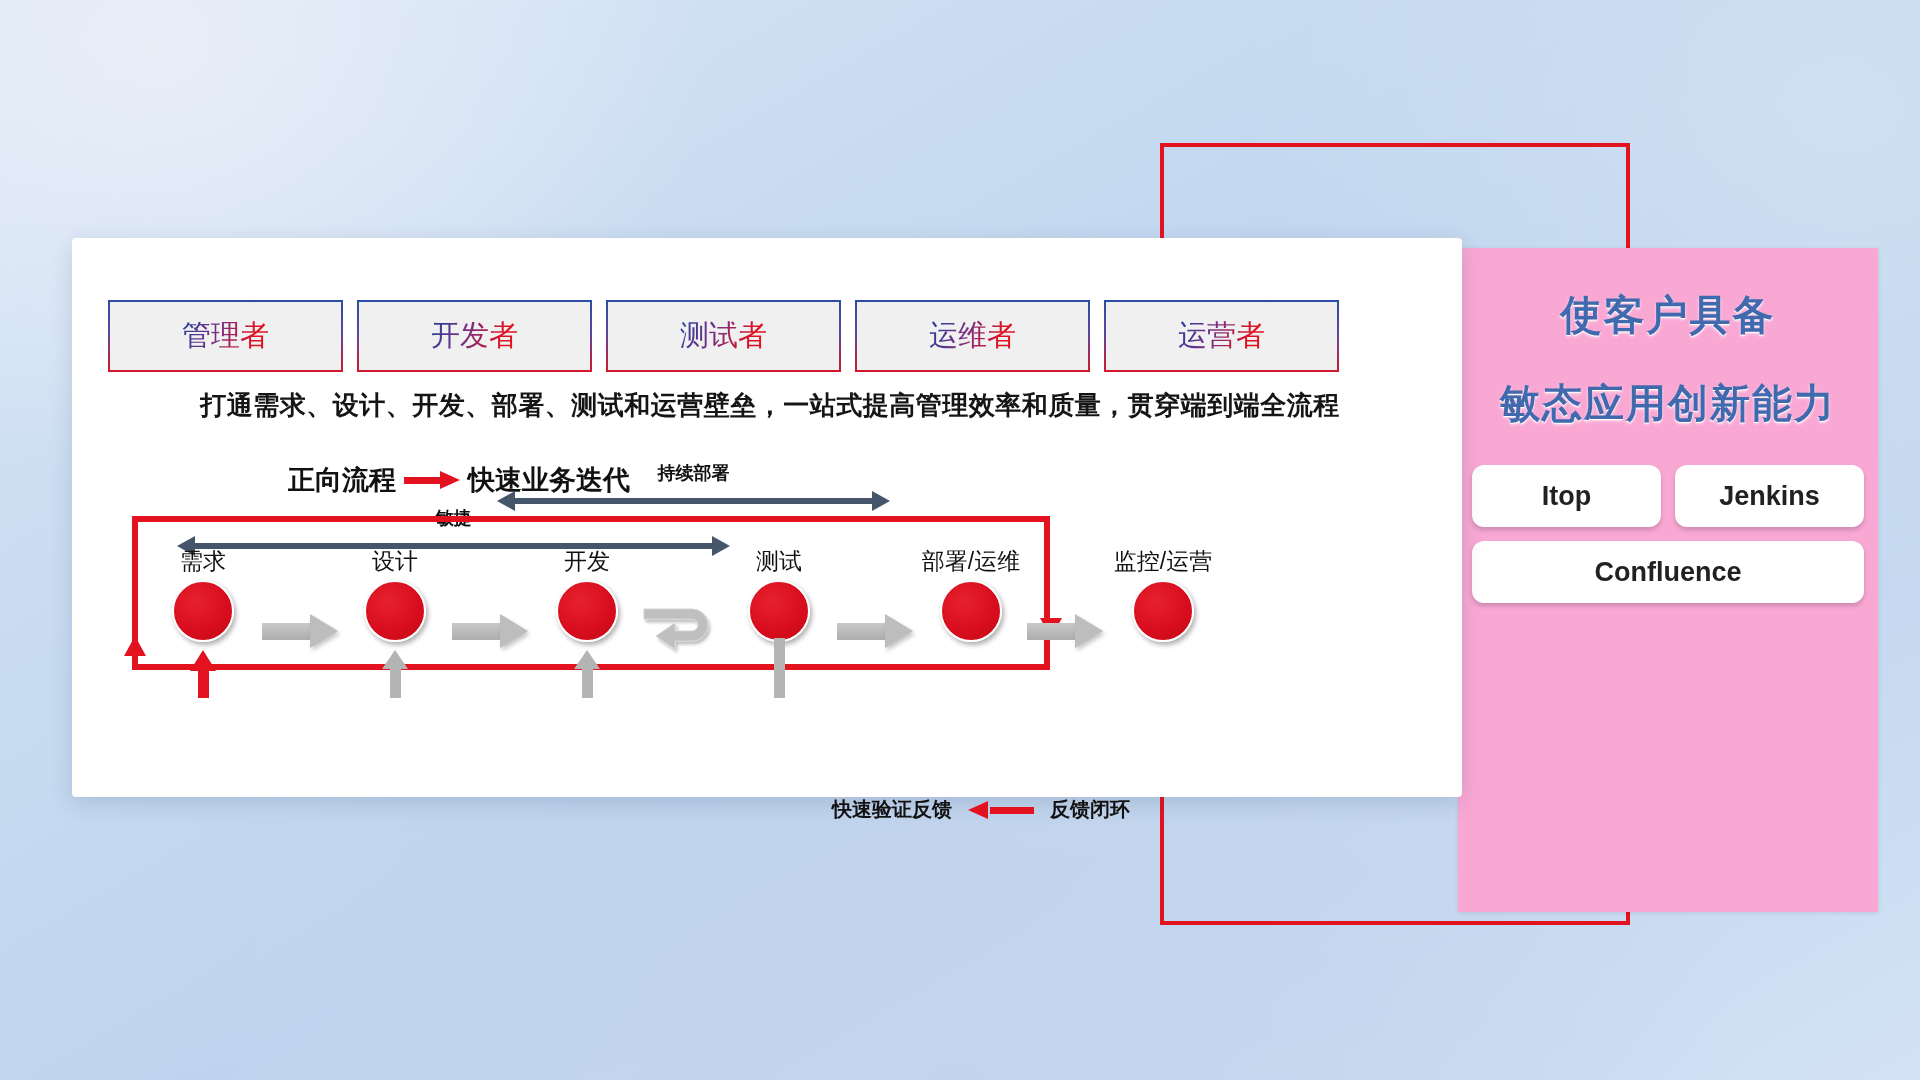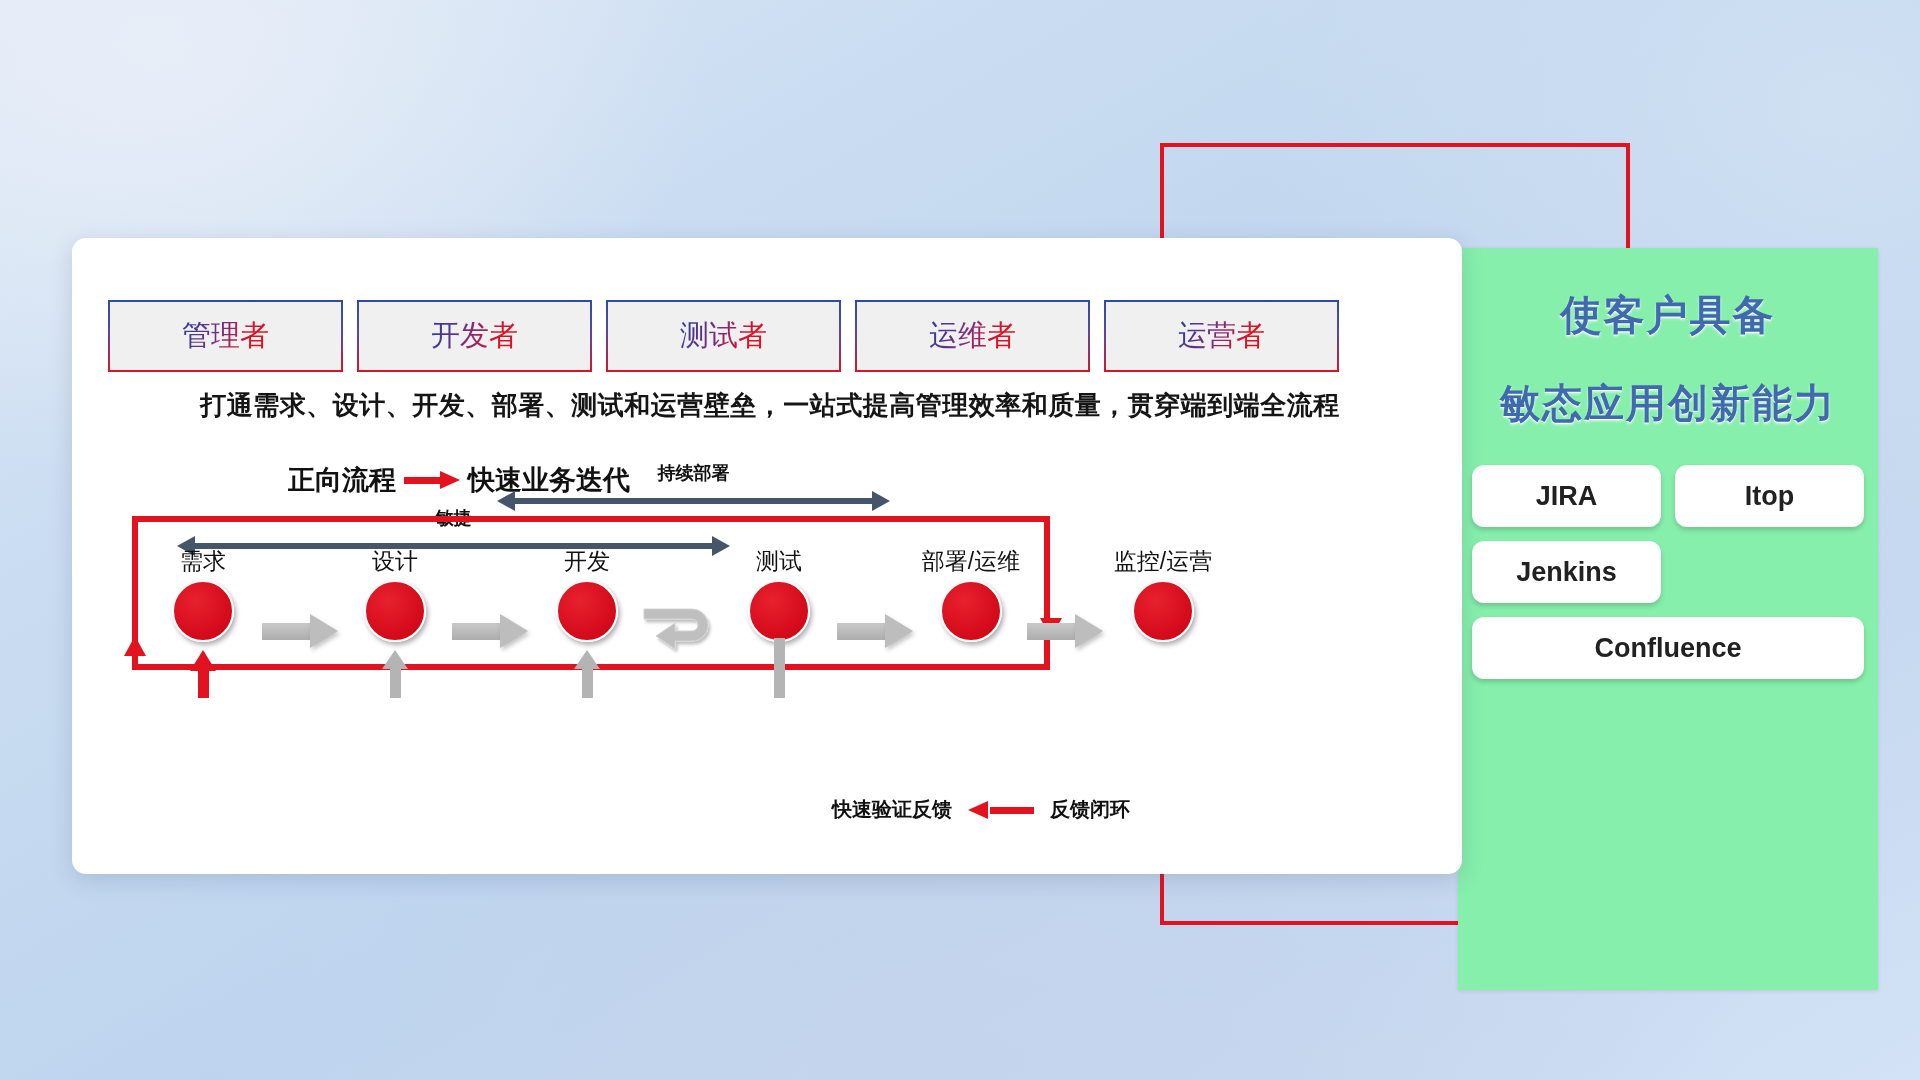--- a/index.html
+++ b/index.html
@@ -22,22 +22,22 @@
     width:470px; height:782px;
     border:4px solid #E3121F;
     border-left:4px solid #E3121F;
     z-index:1;
   }
 
   
   .right-panel {
     position:absolute;
     left:1458px; top:248px;
-    width:420px; height:742px;
-    background:#86efac;
+    width:420px; height:664px;
+    background:#f9a8d4;
     z-index:3;
     box-shadow:0 1px 4px rgba(0,0,0,.10);
   }
   .rp-title {
     text-align:center;
     color:#4069AE;
     font-weight:700;
     font-size:41px;
     letter-spacing:2px;
     text-shadow:0 1px 0 rgba(255,255,255,.95), 0 2px 3px rgba(255,255,255,.7);
@@ -54,23 +54,23 @@
     font-size:27px; font-weight:700; color:#212121;
     box-shadow:0 3px 5px rgba(0,0,0,.18);
   }
   .tool.half { width:calc(50% - 7px); }
   .tool.full { width:100%; }
 
   
   .card {
     position:absolute;
     left:72px; top:238px;
-    width:1390px; height:636px;
+    width:1390px; height:559px;
     background:#FFFFFF;
-    border-radius:14px;
+    border-radius:4px;
     z-index:4;
     box-shadow:0 6px 22px rgba(40,60,100,.17);
   }
 
   
   .roles { position:absolute; left:36px; top:62px; display:flex; gap:14px; }
   .role {
     width:235px; height:72px;
     background:#F0F0F0;
     position:relative;
@@ -202,21 +202,20 @@
 <body>
 
 <div id="stage">
 
   <div class="bracket"></div>
 
   <div class="right-panel">
     <div class="rp-title l1">使客户具备</div>
     <div class="rp-title l2">敏态应用创新能力</div>
     <div class="rp-tools">
-      <div class="tool half">JIRA</div>
       <div class="tool half">Itop</div>
       <div class="tool half">Jenkins</div>
       <div class="tool full">Confluence</div>
     </div>
   </div>
 
   <div class="card">
 
     <div class="roles">
       <div class="role">

